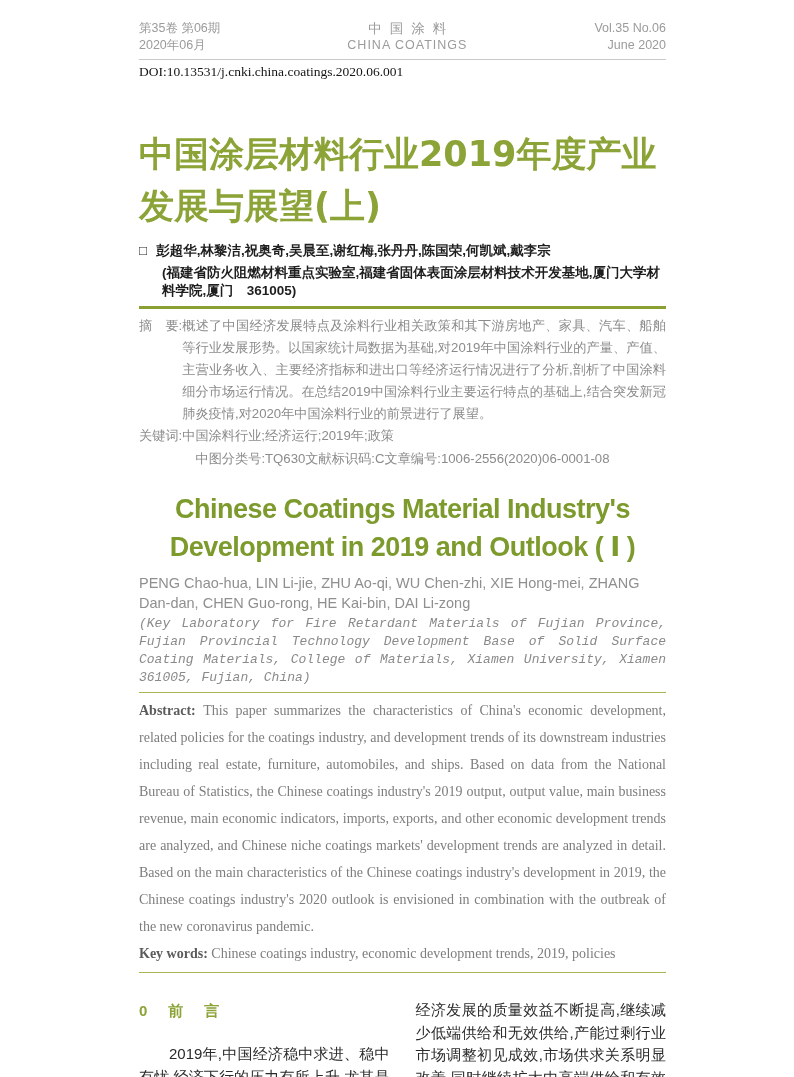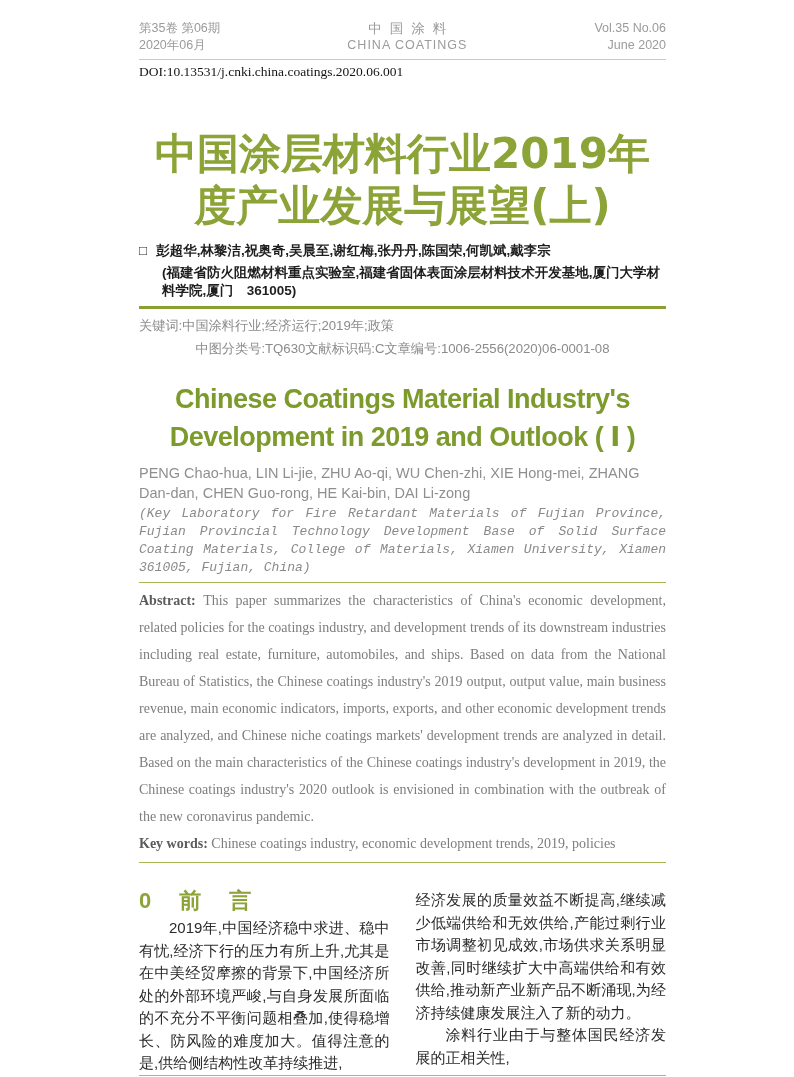--- a/index.html
+++ b/index.html
@@ -17,22 +17,22 @@
          padding-bottom:5px; border-bottom:1px solid #c9c9c9; }
   .hdr-c { text-align:center; }
   .hdr-r { text-align:right; }
   .jname-cn { letter-spacing:8px; padding-left:8px; font-size:13.5px; }
   .jname-en { letter-spacing:1px; }
   .doi { margin-top:4px; font-family:"Liberation Serif","DejaVu Serif",serif;
          font-size:13.5px; color:#141414; }
 
   
   .title-cn { margin-top:48px; color:#8ca337; font-weight:700;
-              font-size:42px; line-height:52px;
-              font-family:"DejaVu Sans","Liberation Sans",sans-serif;text-align:center; }
+              font-size:35px; line-height:52px;
+              font-family:"DejaVu Sans","Liberation Sans",sans-serif; }
   .authors { margin-top:10px; display:flex; gap:9px; font-size:13.5px;
              font-weight:700; color:#1e1e1e; line-height:18px; }
   .affil-cn { margin-top:4px; margin-left:23px; font-size:13.5px;
               font-weight:700; color:#1e1e1e; line-height:18px; }
   .rule-thick { border:none; border-top:3px solid #8aa032; margin-top:6px; }
 
   
   .cn-meta { margin-top:6px; color:#8b8b8b; font-size:13.2px; line-height:22px;
              text-align:justify; }
   .abs-cn { display:flex; }
@@ -50,22 +50,22 @@
               font-family:Liberation Mono, monospace; }
   .rule-thin { border:none; border-top:1px solid #a9b550; margin:5px 0 4px; }
   .abs-en { color:#7d7d7d; font-size:14px; line-height:27px; text-align:justify;
             font-family:"Liberation Serif","DejaVu Serif",serif; }
   .abs-en b { color:#5b5b5b; }
 
   
   .body-cols { margin-top:22px; display:flex; gap:26px; }
   .col { flex:1 1 0; font-size:15px; line-height:22.5px; color:#2a2a2a;
          text-align:justify; }
-  .sec-head { color:#8ca337; font-weight:700; font-size:22px; line-height:24px;
-              letter-spacing:3px; margin-bottom:4px; }
+  .sec-head { color:#8ca337; font-weight:700; font-size:15px; line-height:24px;
+              letter-spacing:3px; margin-bottom:20px; }
   .col p { margin:0; }
   .indent { text-indent:2em; }
 
   
   .footnote { margin-top:auto; border-top:1px solid #ababab; padding-top:6px;
               font-size:13px; line-height:22px; color:#5f5f5f; }
 </style>
 </head>
 <body>
 
@@ -89,20 +89,24 @@
 
   <h1 class="title-cn">中国涂层材料行业2019年度产业发展与展望(上)</h1>
   <div class="authors">
     <span>□</span>
     <span>彭超华,林黎洁,祝奥奇,吴晨至,谢红梅,张丹丹,陈国荣,何凯斌,戴李宗</span>
   </div>
   <div class="affil-cn">(福建省防火阻燃材料重点实验室,福建省固体表面涂层材料技术开发基地,厦门大学材料学院,厦门　361005)</div>
   <hr class="rule-thick">
 
   <div class="cn-meta">
+    <div class="abs-cn">
+      <span class="lbl">摘　要:</span>
+      <div class="txt">概述了中国经济发展特点及涂料行业相关政策和其下游房地产、家具、汽车、船舶等行业发展形势。以国家统计局数据为基础,对2019年中国涂料行业的产量、产值、主营业务收入、主要经济指标和进出口等经济运行情况进行了分析,剖析了中国涂料细分市场运行情况。在总结2019中国涂料行业主要运行特点的基础上,结合突发新冠肺炎疫情,对2020年中国涂料行业的前景进行了展望。</div>
+    </div>
     <div><span>关键词:</span><span>中国涂料行业;经济运行;2019年;政策</span></div>
     <div class="class-row">
       <span>中图分类号:TQ630</span>
       <span>文献标识码:C</span>
       <span>文章编号:1006-2556(2020)06-0001-08</span>
     </div>
   </div>
 
   <div class="en-sec">
     <h2 class="title-en">Chinese Coatings Material Industry's Development in 2019 and Outlook ( Ⅰ )</h2>

